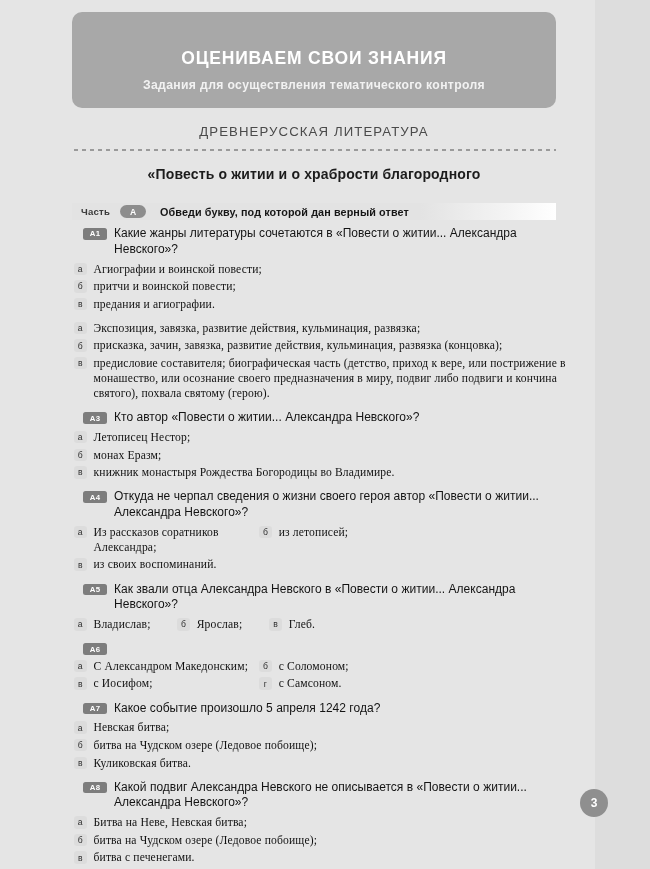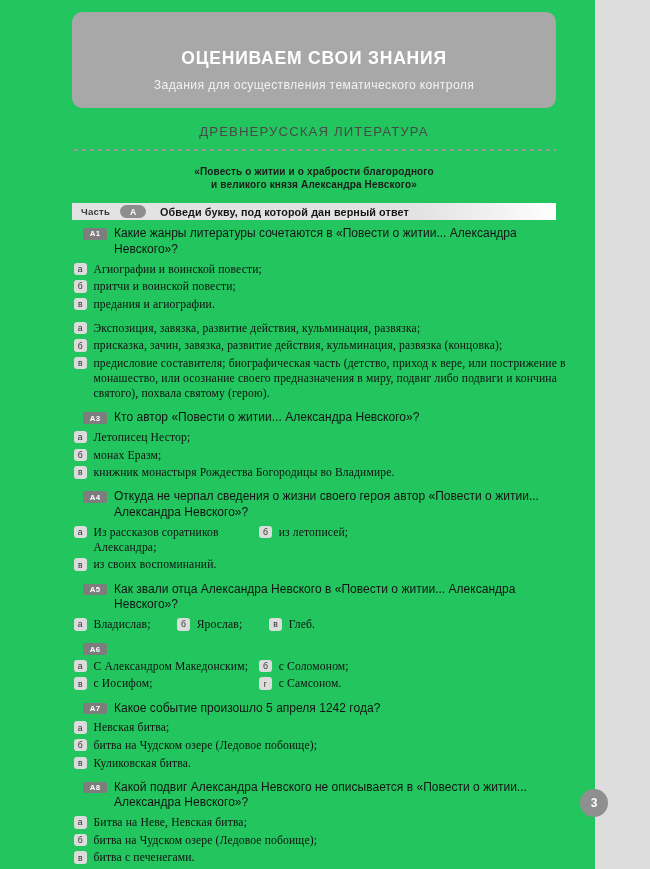--- a/index.html
+++ b/index.html
@@ -11,21 +11,21 @@
     height: 869px;
     background: #ffffff;
     font-family: "Liberation Sans", sans-serif;
     position: relative;
     overflow: hidden;
     -webkit-font-smoothing: antialiased;
   }
   .page {
     position: absolute;
     inset: 0;
-    background: #22c55e;
+    background: #e5e5e5;
     padding-left: 40px;
   }
   
   .edge-strip {
     position: absolute;
     top: 0;
     right: 0;
     width: 55px;
     height: 869px;
     background: #dddddd;
@@ -57,21 +57,21 @@
   .banner-title {
     font-size: 17.5px;
     font-weight: bold;
     letter-spacing: 0.8px;
     line-height: 1.2;
     text-align: center;
     color: #ffffff;
   }
   .banner-subtitle {
     font-size: 12.2px;
-    font-weight: normal;
+    font-weight: bold;
     letter-spacing: 0.35px;
     margin-top: 9px;
     text-align: center;
     color: #f2f2f2;
   }
   
   .section-heading {
     position: absolute;
     left: 72px;
     top: 124px;
@@ -92,21 +92,21 @@
     background-repeat: repeat-x;
     background-position: 0 0;
   }
   
   .work-title {
     position: absolute;
     left: 72px;
     top: 165px;
     width: 484px;
     text-align: center;
-    font-size: 10px;
+    font-size: 14px;
     font-weight: bold;
     line-height: 1.33;
     color: #1c1c1c;
     letter-spacing: 0.15px;
   }
   
   .part-bar {
     position: absolute;
     left: 72px;
     top: 203px;
@@ -262,21 +262,20 @@
       <div class="banner-title">ОЦЕНИВАЕМ СВОИ ЗНАНИЯ</div>
       <div class="banner-subtitle">Задания для осуществления тематического контроля</div>
     </div>
 
     <div class="section-heading">ДРЕВНЕРУССКАЯ ЛИТЕРАТУРА</div>
 
     <div class="dot-rule"></div>
 
     <div class="work-title">
       <div>«Повесть о житии и о храбрости благородного</div>
-      <div>и великого князя Александра Невского»</div>
     </div>
 
     <div class="part-bar">
       <span class="part-label">Часть</span>
       <span class="part-badge">А</span>
       <span class="part-instruction">Обведи букву, под которой дан верный ответ</span>
     </div>
 
     <div class="questions" id="questions-container">
         <div class="question-block">

